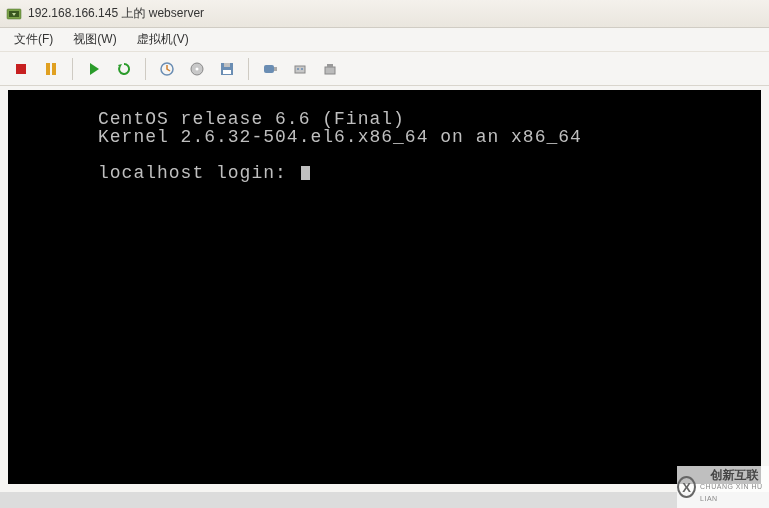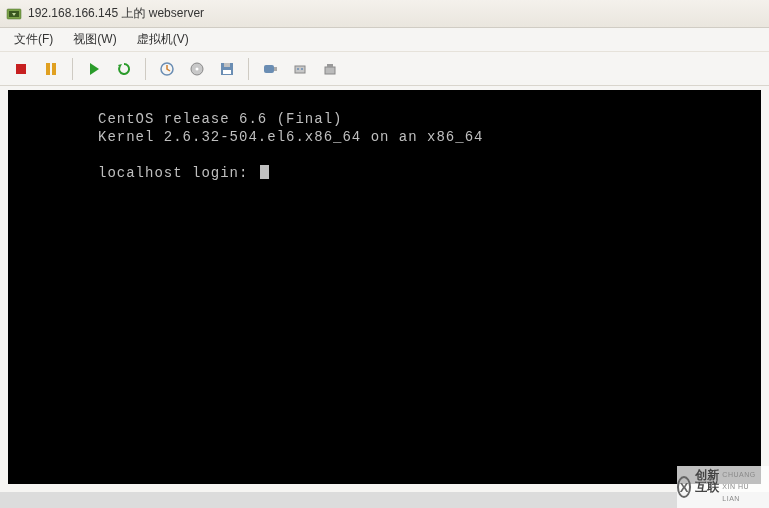--- a/index.html
+++ b/index.html
@@ -79,21 +79,21 @@
       padding: 4px 8px 8px 8px;
       background: #f6f5f3;
     }
     .console {
       width: 100%;
       height: 394px;
       background: #000;
       padding: 20px 4px 0 90px;
       color: #bfbfbf;
       font-family: "Courier New", monospace;
-      font-size: 14px;
+      font-size: 18px;
       letter-spacing: 1px;
       line-height: 18px;
       white-space: pre;
       position: relative;
     }
     .cursor {
       display: inline-block;
       width: 9px;
       height: 14px;
       background: #bfbfbf;
@@ -121,22 +121,23 @@
       border-radius: 50%;
       display: flex;
       align-items: center;
       justify-content: center;
       font-weight: bold;
       font-size: 13px;
       color: #666;
     }
     .watermark .wm-text {
       display: flex;
-      flex-direction: row;
+      flex-direction: column;
       line-height: 12px;
+      align-items: center;
     }
     .wm-cn { font-size: 12px; color: #444; font-weight: bold; }
     .wm-en { font-size: 7px; color: #888; letter-spacing: 0.5px; }
   </style>
 </head>
 <body>
 
 <div class="window">
 
   <div class="titlebar">

